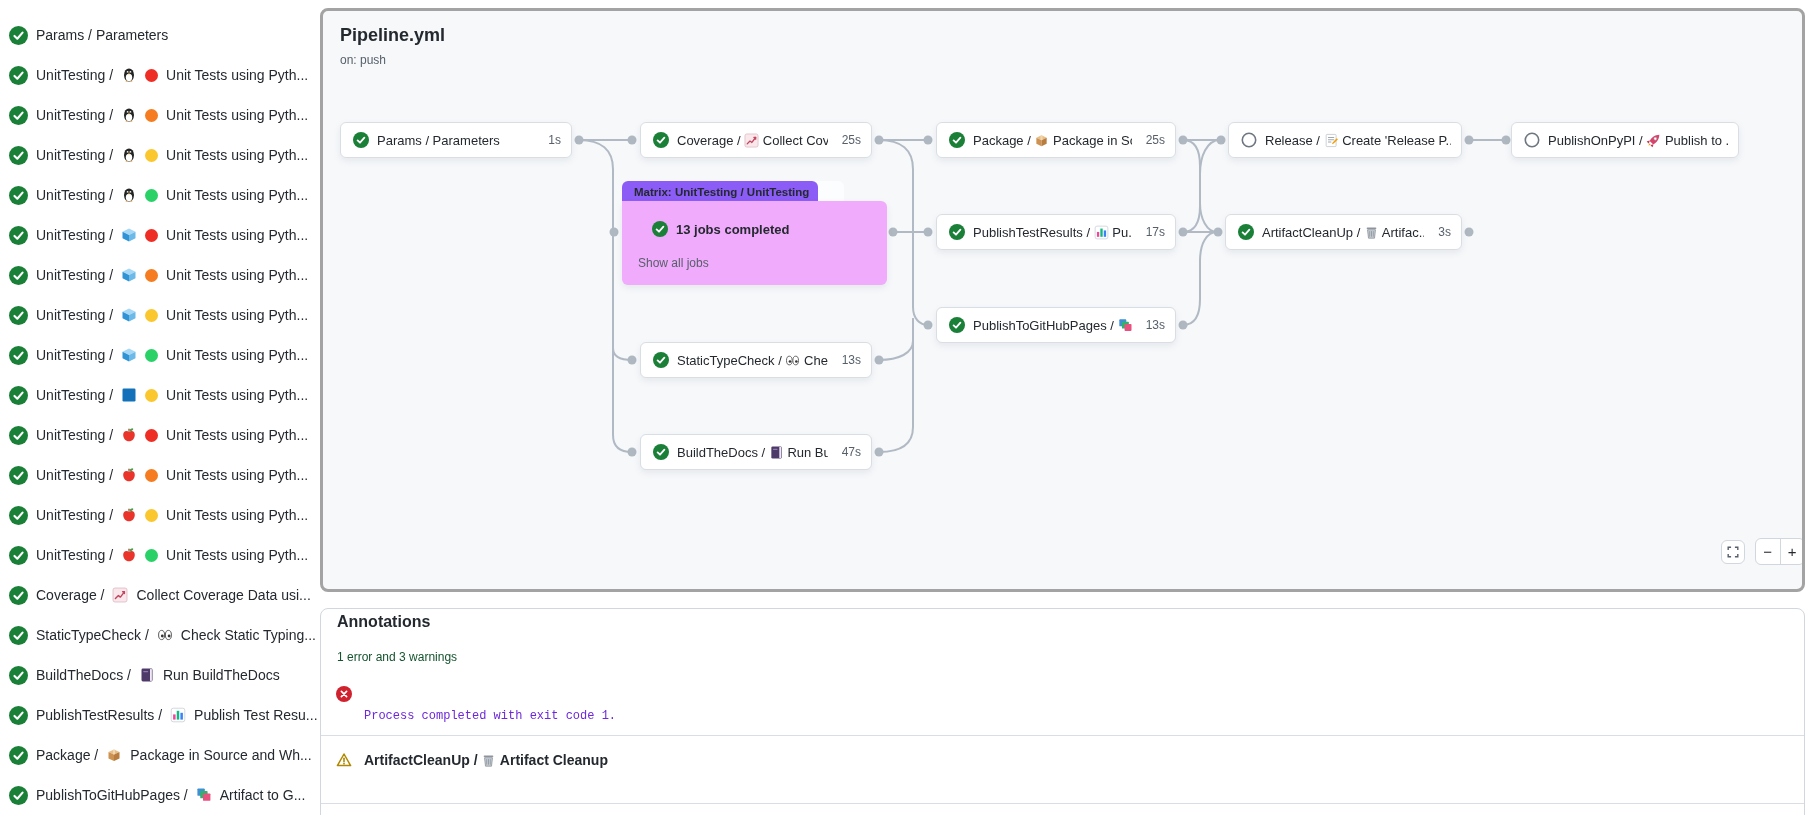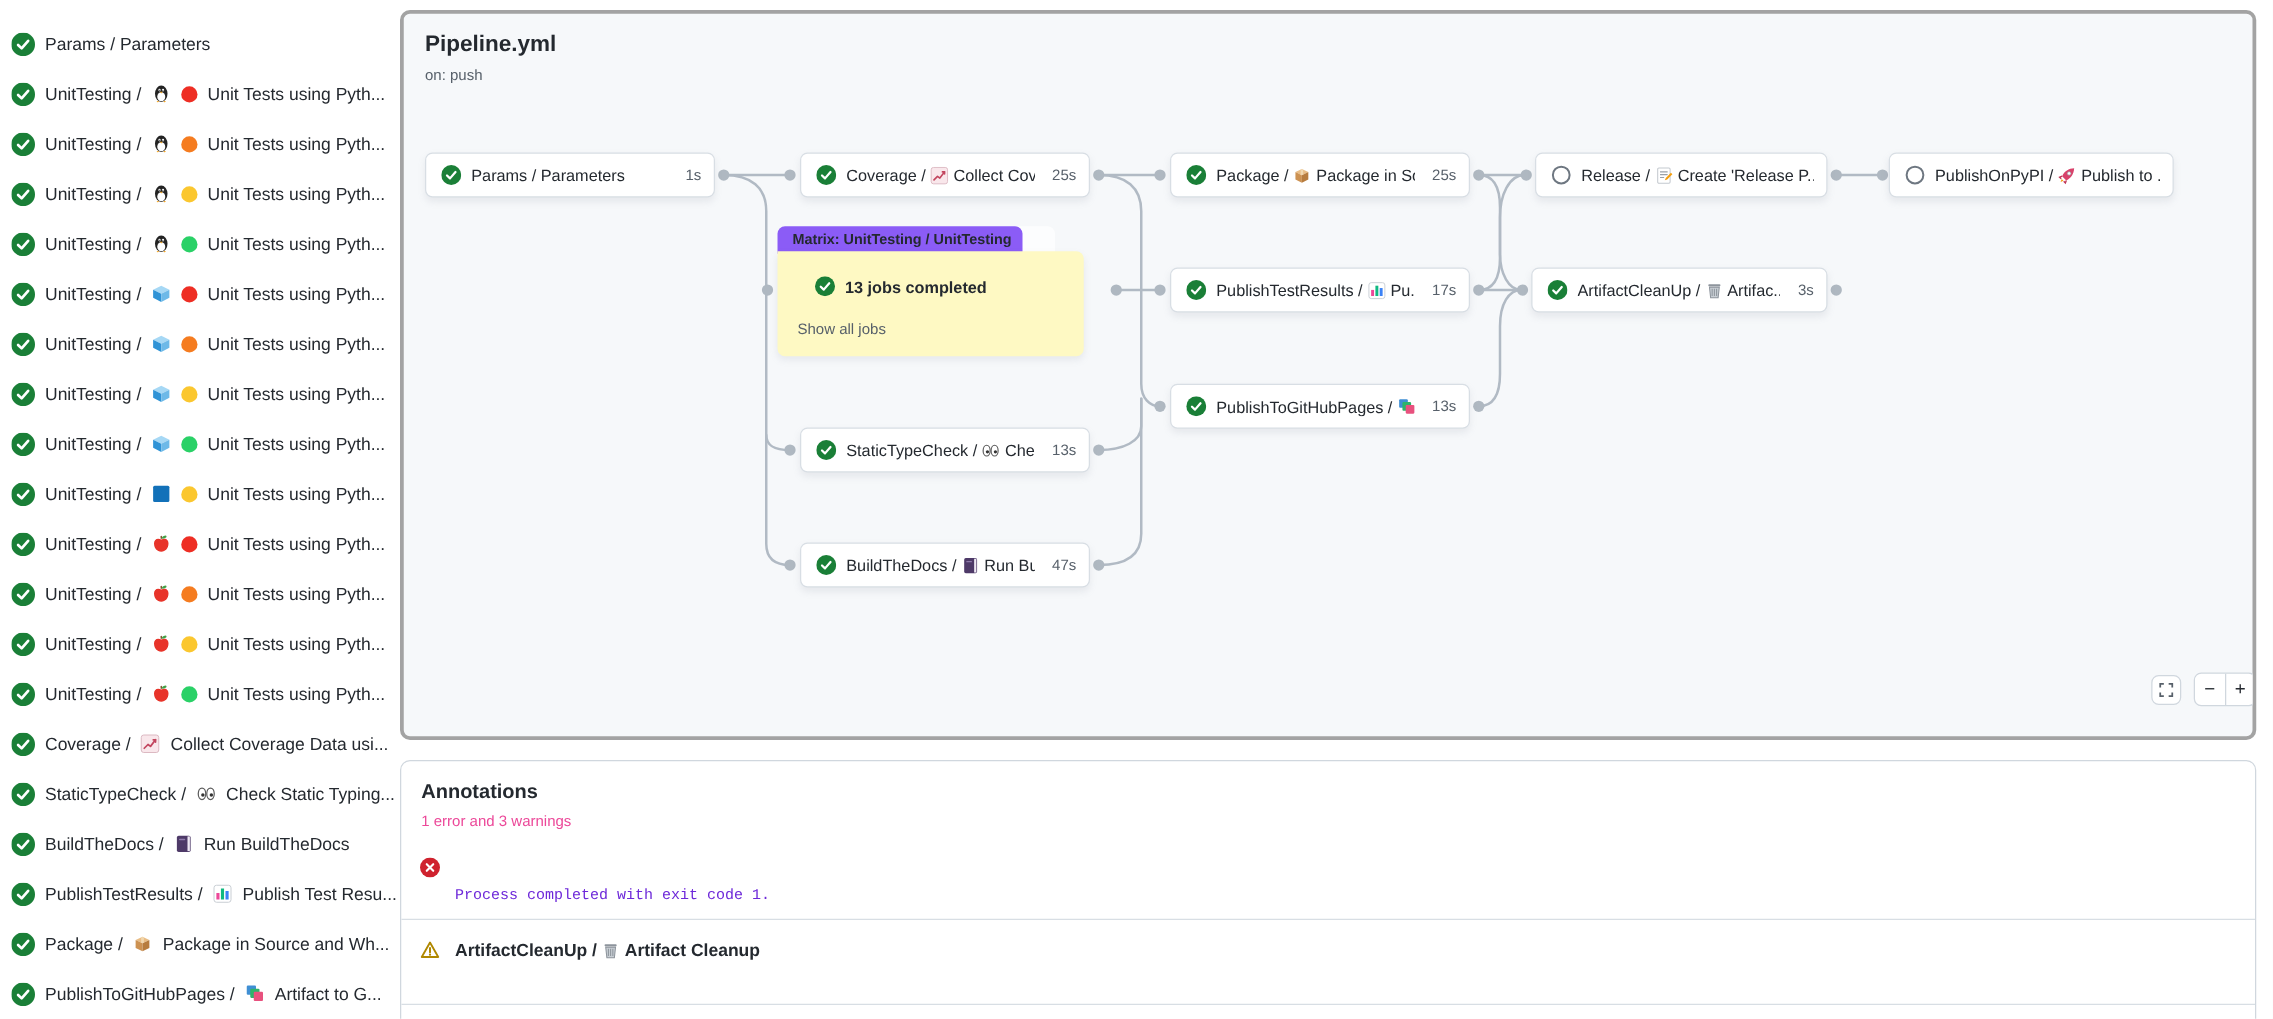--- a/index.html
+++ b/index.html
@@ -23,35 +23,35 @@
   .edges{position:absolute;left:0;top:0;pointer-events:none;}
   .node{position:absolute;height:36px;background:#fff;border:1px solid #d8dee4;border-radius:6px;
     box-shadow:0 3px 6px rgba(140,149,159,0.15);display:flex;align-items:center;gap:8px;
     padding:0 10px 0 12px;box-sizing:border-box;font-size:13px;white-space:nowrap;cursor:pointer;}
   .node .st{width:16px;height:16px;flex:0 0 16px;}
   .node .lbl{overflow:hidden;}
   .node .dur{margin-left:auto;padding-left:6px;font-size:12px;color:#57606a;}
   .matrix-tab-back{position:absolute;left:299px;top:170px;width:222px;height:24px;background:rgba(255,255,255,0.7);border-radius:6px 6px 0 0;}
   .matrix-tab{position:absolute;left:299px;top:170px;width:196px;height:22px;background:#8b5cf6;border-radius:6px 6px 0 0;
     font-size:11.5px;font-weight:700;display:flex;align-items:center;padding-left:12px;box-sizing:border-box;}
-  .matrix-body{position:absolute;left:299px;top:190px;width:245px;height:84px;background:#fef9c3;border-radius:0 6px 6px 6px;
+  .matrix-body{position:absolute;left:299px;top:190px;width:265px;height:84px;background:#f0abfc;border-radius:0 6px 6px 6px;
     box-shadow:0 3px 6px rgba(140,149,159,0.15);box-sizing:border-box;padding-left:14px;}
   .matrix-sum{position:absolute;left:30px;top:20px;display:flex;align-items:center;gap:8px;font-size:13px;font-weight:700;}
   .matrix-sum .st{width:16px;height:16px;}
   .matrix-link{position:absolute;left:16px;top:55px;font-size:12px;color:#57606a;cursor:pointer;}
   .ctl{position:absolute;background:#fff;border:1px solid #d0d7de;border-radius:6px;box-sizing:border-box;}
   .fullscreen-btn{left:1398px;top:529px;width:24px;height:24px;display:flex;align-items:center;justify-content:center;cursor:pointer;}
   .zoom-ctl{left:1432px;top:527px;width:50px;height:27px;display:flex;}
   .zoom-btn{flex:1;display:flex;align-items:center;justify-content:center;font-size:15px;color:#24292f;cursor:pointer;}
   .zoom-btn.minus{border-right:1px solid #d0d7de;}
   
   .ann-card{position:absolute;left:320px;top:608px;width:1485px;height:240px;background:#fff;
     border:1px solid #d0d7de;border-radius:8px 8px 0 0;box-sizing:border-box;overflow:hidden;}
-  .ann-h{position:absolute;left:16px;top:16px;font-size:16px;font-weight:700;}
-  .ann-sub{position:absolute;left:16px;top:41px;font-size:12px;color:#ec4899;}
+  .ann-h{position:absolute;left:16px;top:4px;font-size:16px;font-weight:700;}
+  .ann-sub{position:absolute;left:16px;top:41px;font-size:12px;color:#14532d;}
   .ann-ic{position:absolute;left:15px;width:16px;height:16px;}
   .ann-title{position:absolute;left:43px;font-size:14px;font-weight:700;white-space:nowrap;}
   .ann-msg{position:absolute;left:43px;font-family:"Liberation Mono","DejaVu Sans Mono",monospace;
     font-size:12px;color:#6d28d9;white-space:nowrap;}
   .ann-div{position:absolute;left:0;right:0;height:1px;background:#d8dee4;}
 </style>
 </head>
 <body>
 
 <svg width="0" height="0" style="position:absolute" aria-hidden="true">

